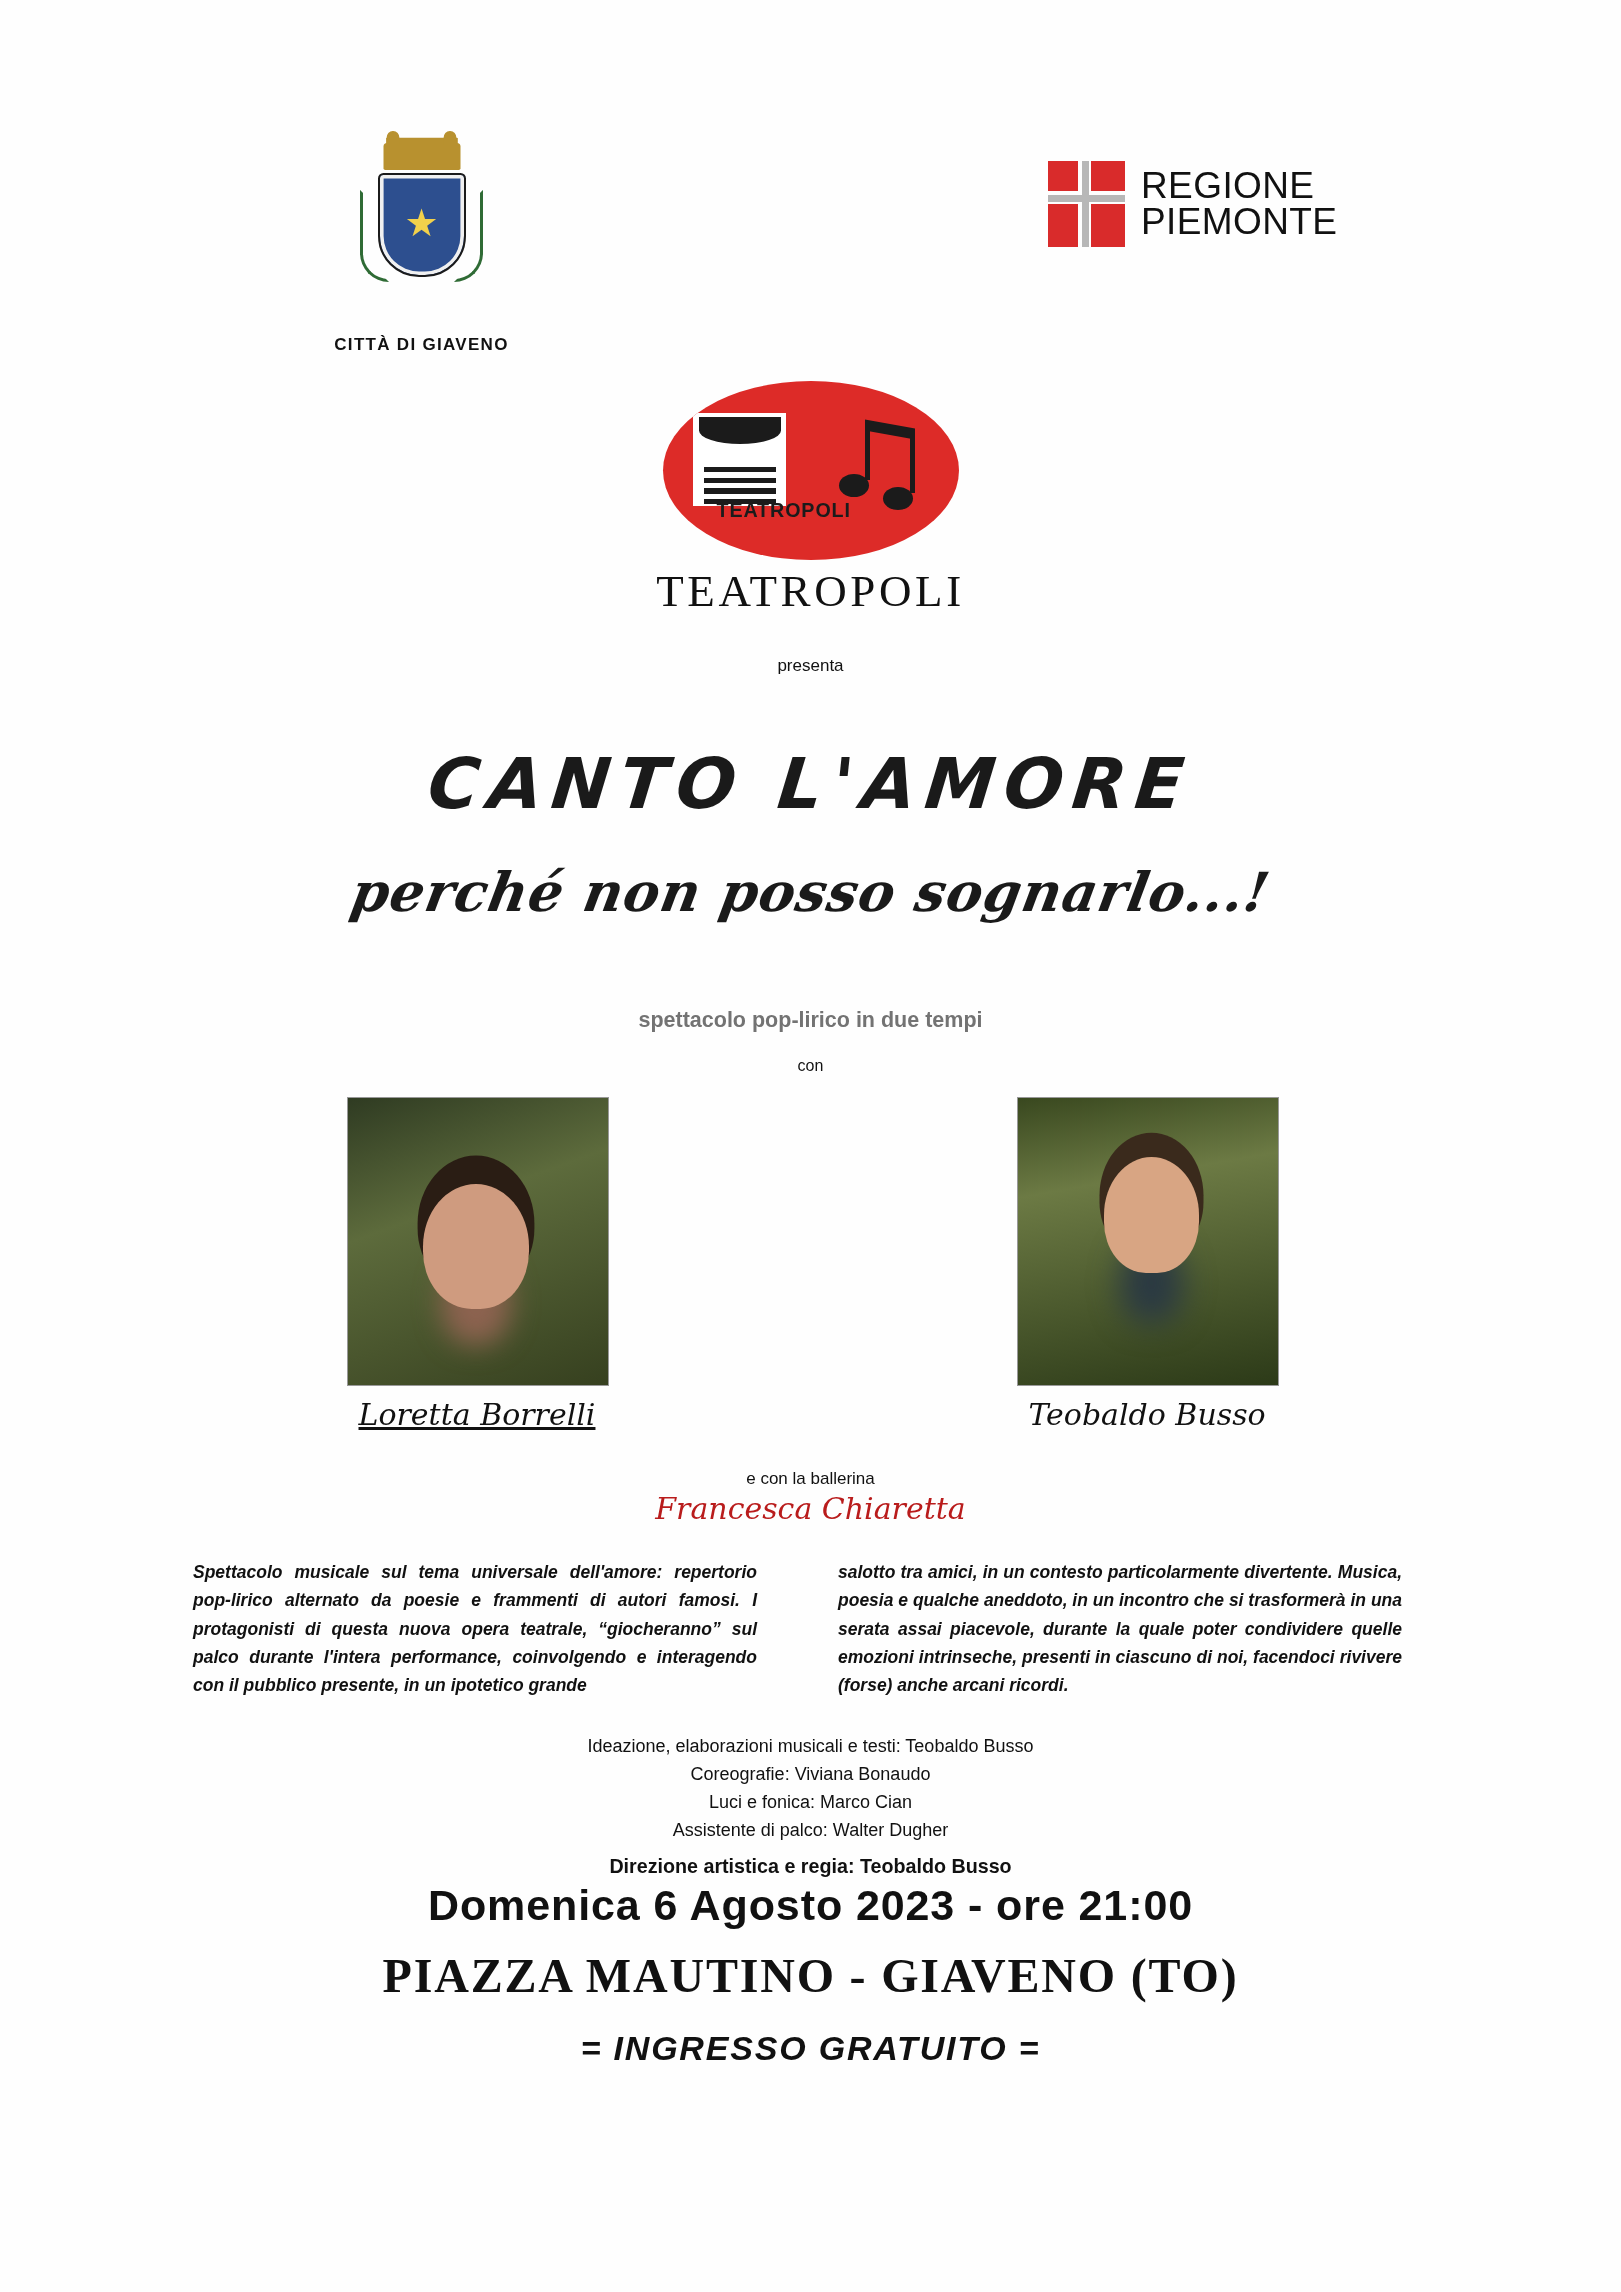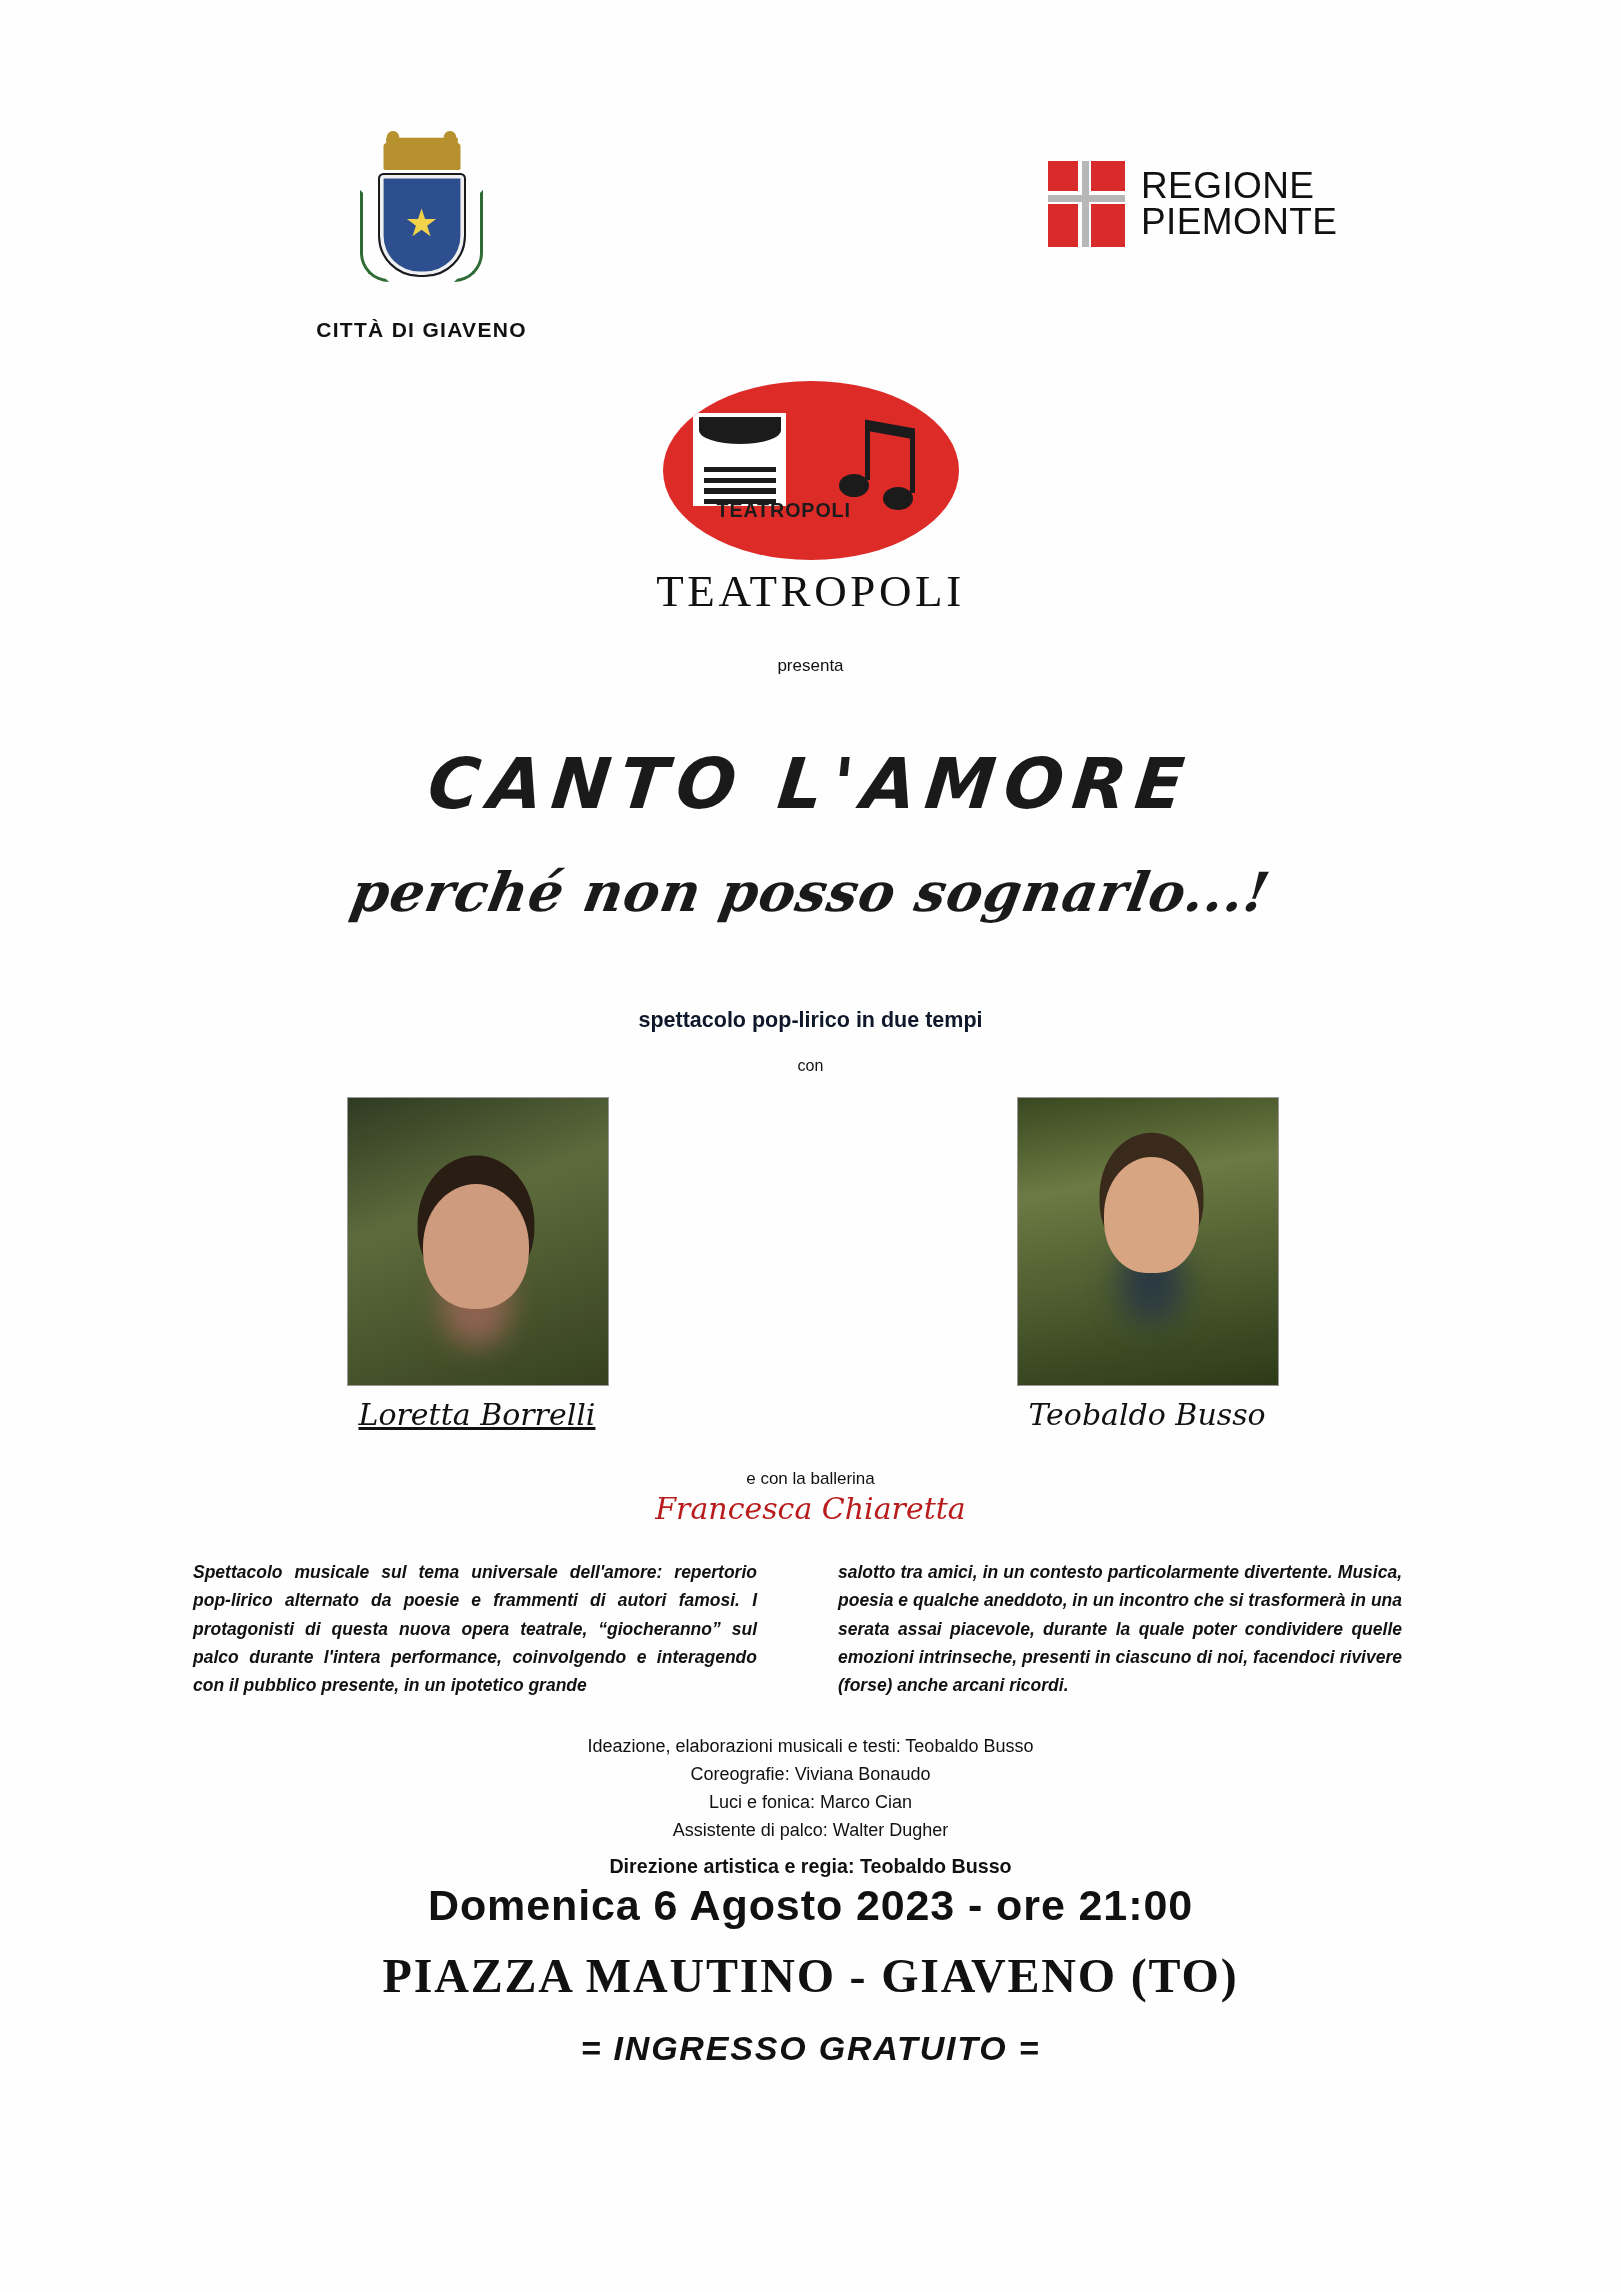--- a/index.html
+++ b/index.html
@@ -89,22 +89,22 @@
     border-top-color: transparent;
     border-right-color: transparent;
     border-radius: 0 0 0 36px;
   }
   .crest .laurel-l { left: 5.4px; }
   .crest .laurel-r {
     right: 5.4px;
     transform: scaleX(-1);
   }
   .crest-caption {
-    margin-top: 9px;
-    font-size: 21px;
+    margin-top: 26px;
+    font-size: 17px;
     font-weight: bold;
     letter-spacing: 1.3px;
     color: #111;
   }
 
   .regione-block {
     position: absolute;
     left: 1048px;
     top: 27px;
     display: flex;
@@ -248,21 +248,21 @@
     color: #1a1a1a;
     transform: skewX(-10deg);
   }
   .genre {
     position: absolute;
     top: 1008px;
     left: 0; width: 100%;
     text-align: center;
     font-size: 21.5px;
     font-weight: bold;
-    color: #0f172a;
+    color: #737373;
   }
   .con-label {
     position: absolute;
     top: 1057px;
     left: 0; width: 100%;
     text-align: center;
     font-size: 16px;
     color: #111;
   }
 

